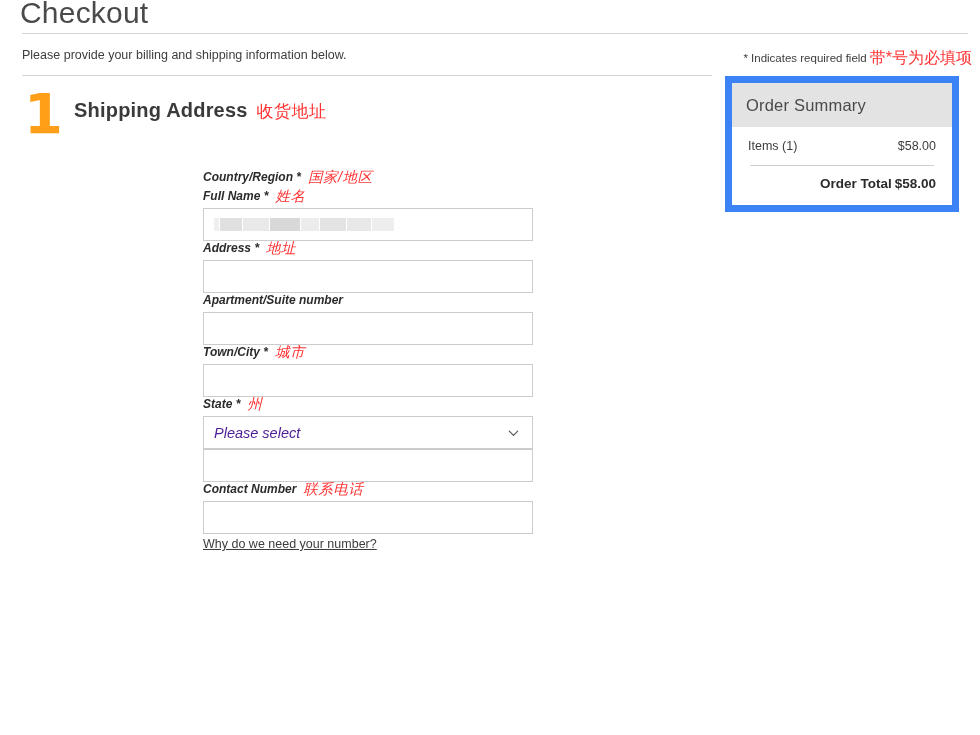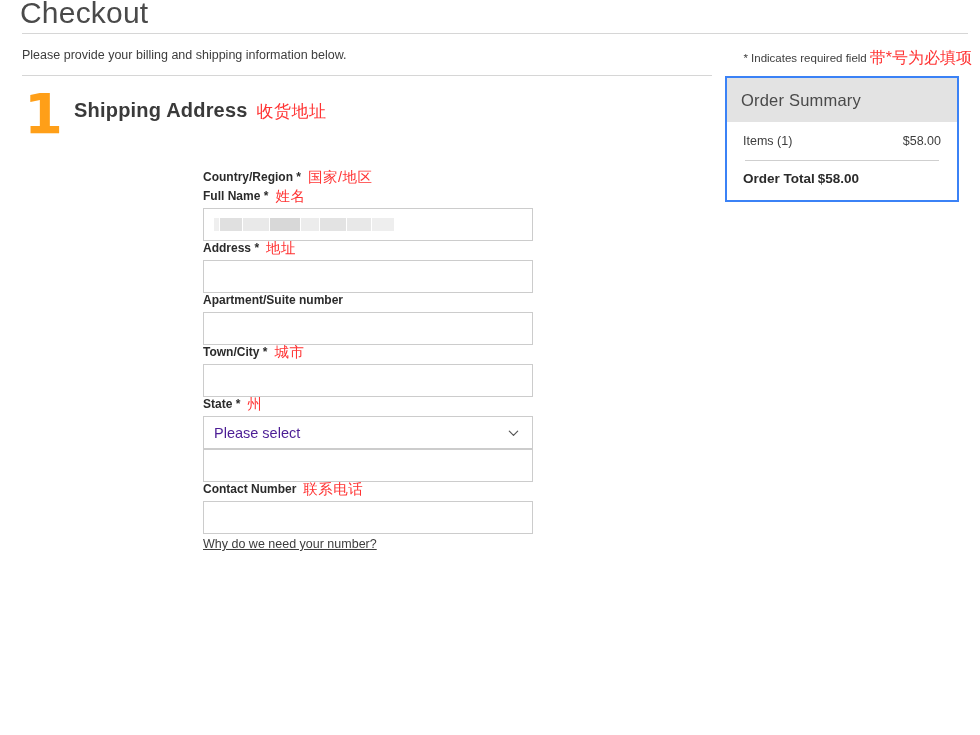--- a/index.html
+++ b/index.html
@@ -52,21 +52,21 @@
     font-size: 20px; font-weight: 600; color: #3a3a3a;
     letter-spacing: 0.2px; white-space: nowrap;
   }
   .section-heading .cn {
     color: #ff3333; font-size: 17px; font-weight: 400;
     margin-left: 9px; letter-spacing: 0.5px;
   }
 
   
   .form { position: absolute; left: 203px; top: 170px; width: 330px; }
-  .field { margin-bottom: 0; }
+  .field { margin-bottom: 0; font-style: italic; }
   .field-label {
     font-size: 12px; font-weight: 700; color: #2b2b2b;
     margin-bottom: 5px; white-space: nowrap; line-height: 14px;
   }
   .field-label .star { font-weight: 700; color: #2b2b2b; }
   .field-label .cn {
     color: #ff3333; font-size: 14.5px; font-weight: 400;
     margin-left: 7px; letter-spacing: 0.5px; vertical-align: -1px;
   }
   .input-box {
@@ -97,39 +97,39 @@
   .help-link {
     display: inline-block; margin-top: 2px;
     font-size: 12.5px; color: #3d3d3d;
     text-decoration: underline; cursor: pointer;
   }
 
   
   .summary {
     position: absolute; left: 725px; top: 76px;
     width: 234px;
-    border: 2px solid #3b82f6; background: #ffffff;
+    border: 7px solid #3b82f6; background: #ffffff;
   }
   .summary-header {
     background: #e3e3e3;
     padding: 13px 14px 12px 14px;
     font-size: 16.5px; color: #4a4a4a; font-weight: 400;
     letter-spacing: 0.2px;
   }
   .summary-body { padding: 10px 16px 14px 16px; }
   .summary-row {
     display: flex; justify-content: space-between;
     font-size: 12.5px; color: #3d3d3d; line-height: 19px;
   }
   .summary-divider {
     height: 1px; background: #cfcfcf;
     margin: 9px 2px 0 2px;
   }
   .summary-total {
-    text-align: left; padding-top: 10px;
+    text-align: right; padding-top: 10px;
     font-size: 13.5px; font-weight: 700; color: #2b2b2b;
   }
   .summary-total .amt { margin-left: 3px; }
 </style>
 </head>
 <body>
 
 <div class="page">
 
   <div class="page-title">Checkout</div>

